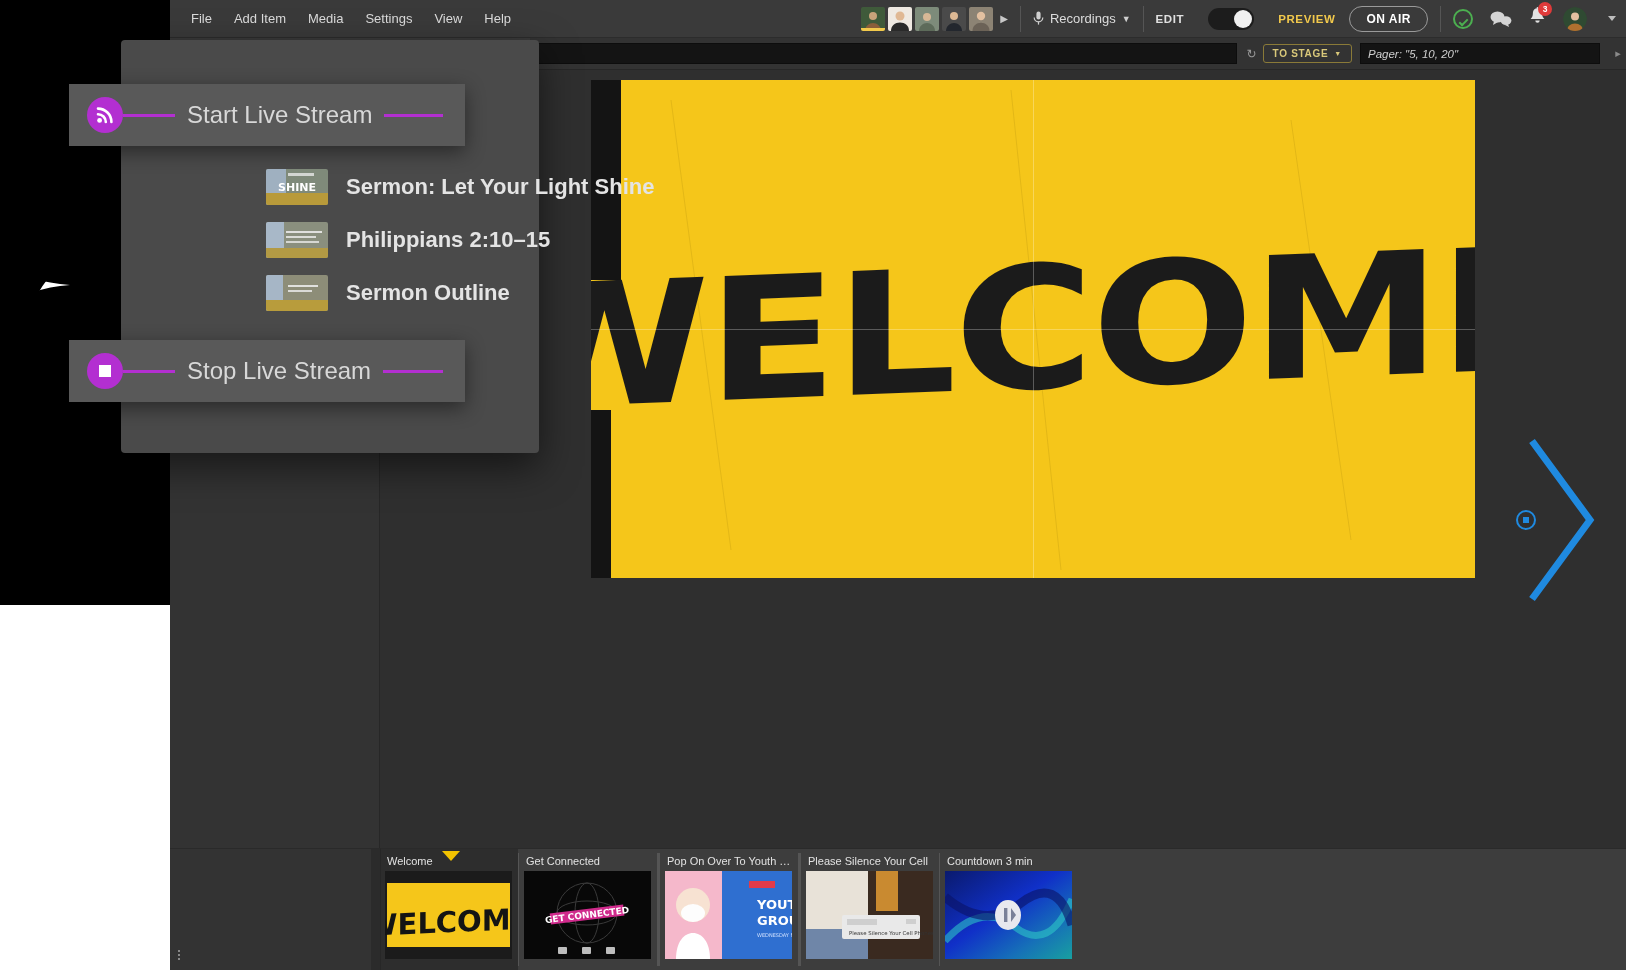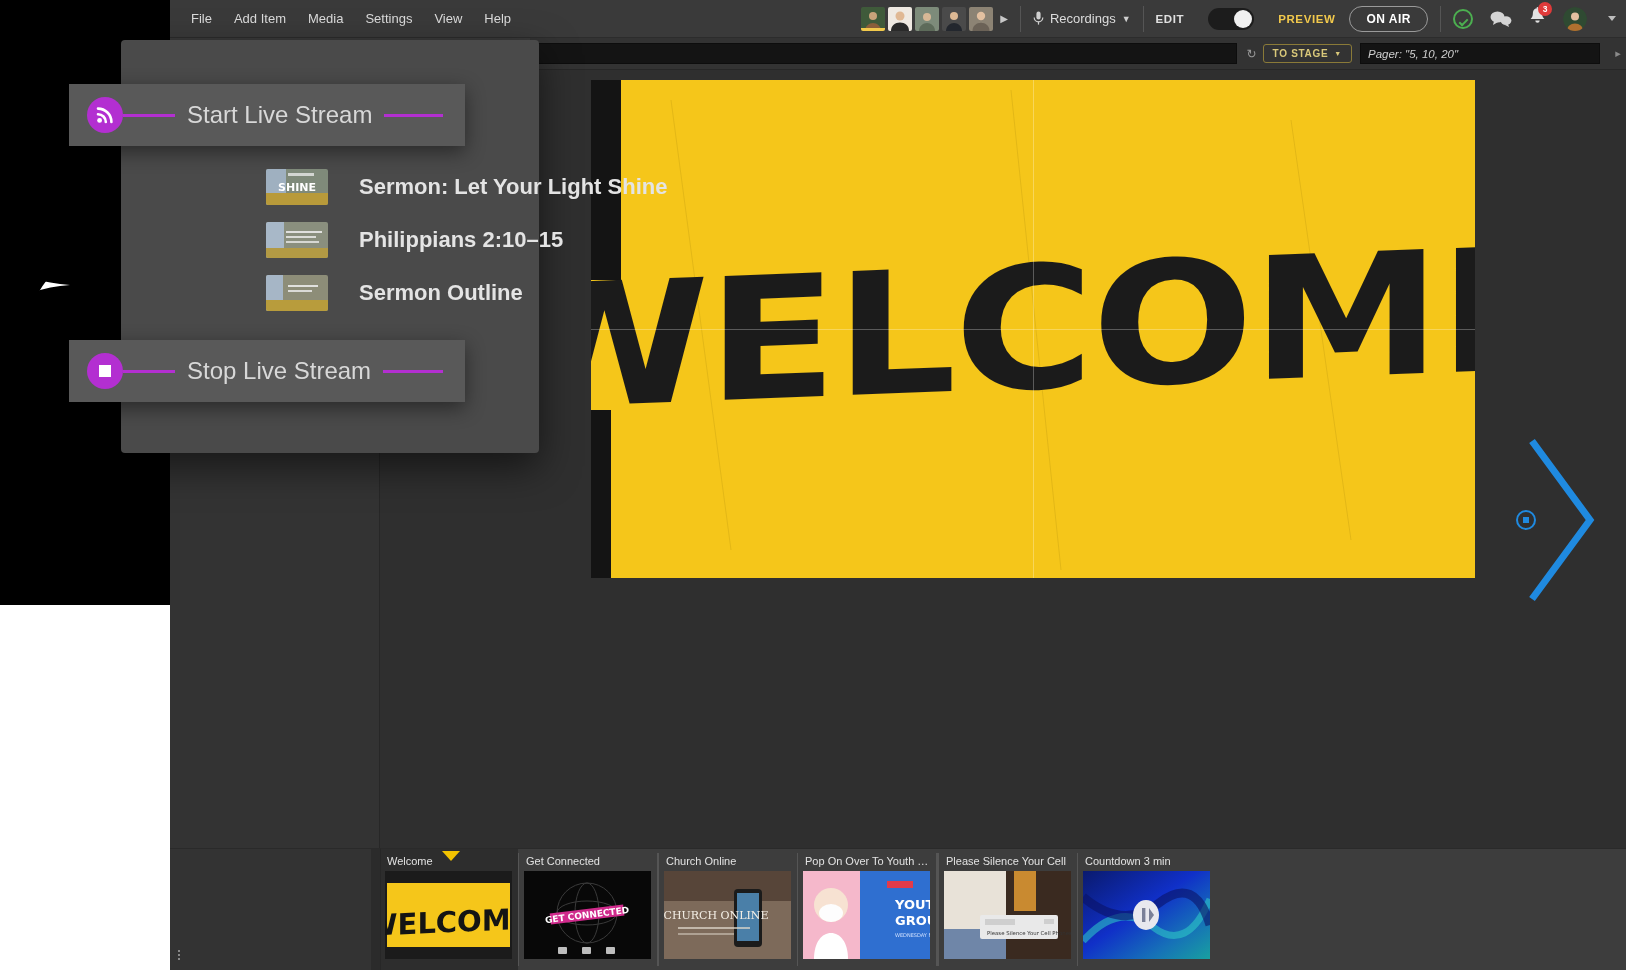--- a/index.html
+++ b/index.html
@@ -152,21 +152,21 @@
   .ov-band.top { top:44px; }
   .ov-band.bottom { top:300px; }
   .ov-dot { width:36px; height:36px; border-radius:50%; background:#b32fd1; flex:none;
     margin-left:18px; display:flex; align-items:center; justify-content:center; }
   .ov-dot .sq2 { width:12px; height:12px; background:#fff; }
   .ov-line-a { height:3px; width:52px; background:#b32fd1; }
   .ov-label { color:#d8d8d8; font-size:24px; padding:0 12px; white-space:nowrap; }
   .ov-line-b { height:3px; flex:1; background:#b32fd1; margin-right:22px; }
 
   .ov-items { position:absolute; left:0; top:120px; width:100%; }
-  .ov-item { display:flex; align-items:center; height:53px; padding-left:145px; gap:31px; }
+  .ov-item { display:flex; align-items:center; height:53px; padding-left:145px; gap:18px; }
   .ov-thumb { width:62px; height:36px; border-radius:2px; overflow:hidden; flex:none; position:relative; }
   .ov-itext { color:#e4e4e4; font-size:22px; white-space:nowrap;font-weight:bold; }
 </style>
 </head>
 <body>
 
 <div id="root">
 
   <svg class="deco-bracket" viewBox="0 0 400 620">
     <path fill="#000000" d="M300 0 C170 0 120 40 108 120 C96 200 120 250 150 280
@@ -515,34 +515,20 @@
                   </g>
               </svg>
             </div>
           </div>
 
           <div class="ts-sep"></div>
 
 
           <div class="ts-sep"></div>
 
-          <div class="ts-item">
-            <div class="ts-label">Church Online</div>
-            <div class="ts-thumb">
-              <svg viewBox="0 0 127 88" width="127" height="88" preserveAspectRatio="none">
-                <rect width="127" height="88" fill="#7d6a5a"></rect>
-                <rect x="0" y="0" width="127" height="30" fill="#574539"></rect>
-                <rect x="70" y="18" width="28" height="58" rx="4" fill="#1b1b1b"></rect>
-                <rect x="73" y="22" width="22" height="48" fill="#4a7fa8"></rect>
-                <text x="52" y="48" font-size="11" fill="#f4efe6" text-anchor="middle" font-family="DejaVu Serif">CHURCH ONLINE</text>
-                <rect x="14" y="56" width="72" height="2" fill="#e0d8cc" opacity=".7"></rect>
-                <rect x="14" y="62" width="56" height="2" fill="#e0d8cc" opacity=".5"></rect>
-              </svg>
-            </div>
-          </div>
 
           <div class="ts-sep"></div>
 
           <div class="ts-item">
             <div class="ts-label">Pop On Over To Youth Group</div>
             <div class="ts-thumb">
               <svg viewBox="0 0 127 88" width="127" height="88" preserveAspectRatio="none">
                 <rect width="127" height="88" fill="#f5b8cb"></rect>
                 <rect x="57" y="0" width="70" height="88" fill="#2f6fd0"></rect>
                 <circle cx="28" cy="34" r="17" fill="#f7e2d2"></circle>

